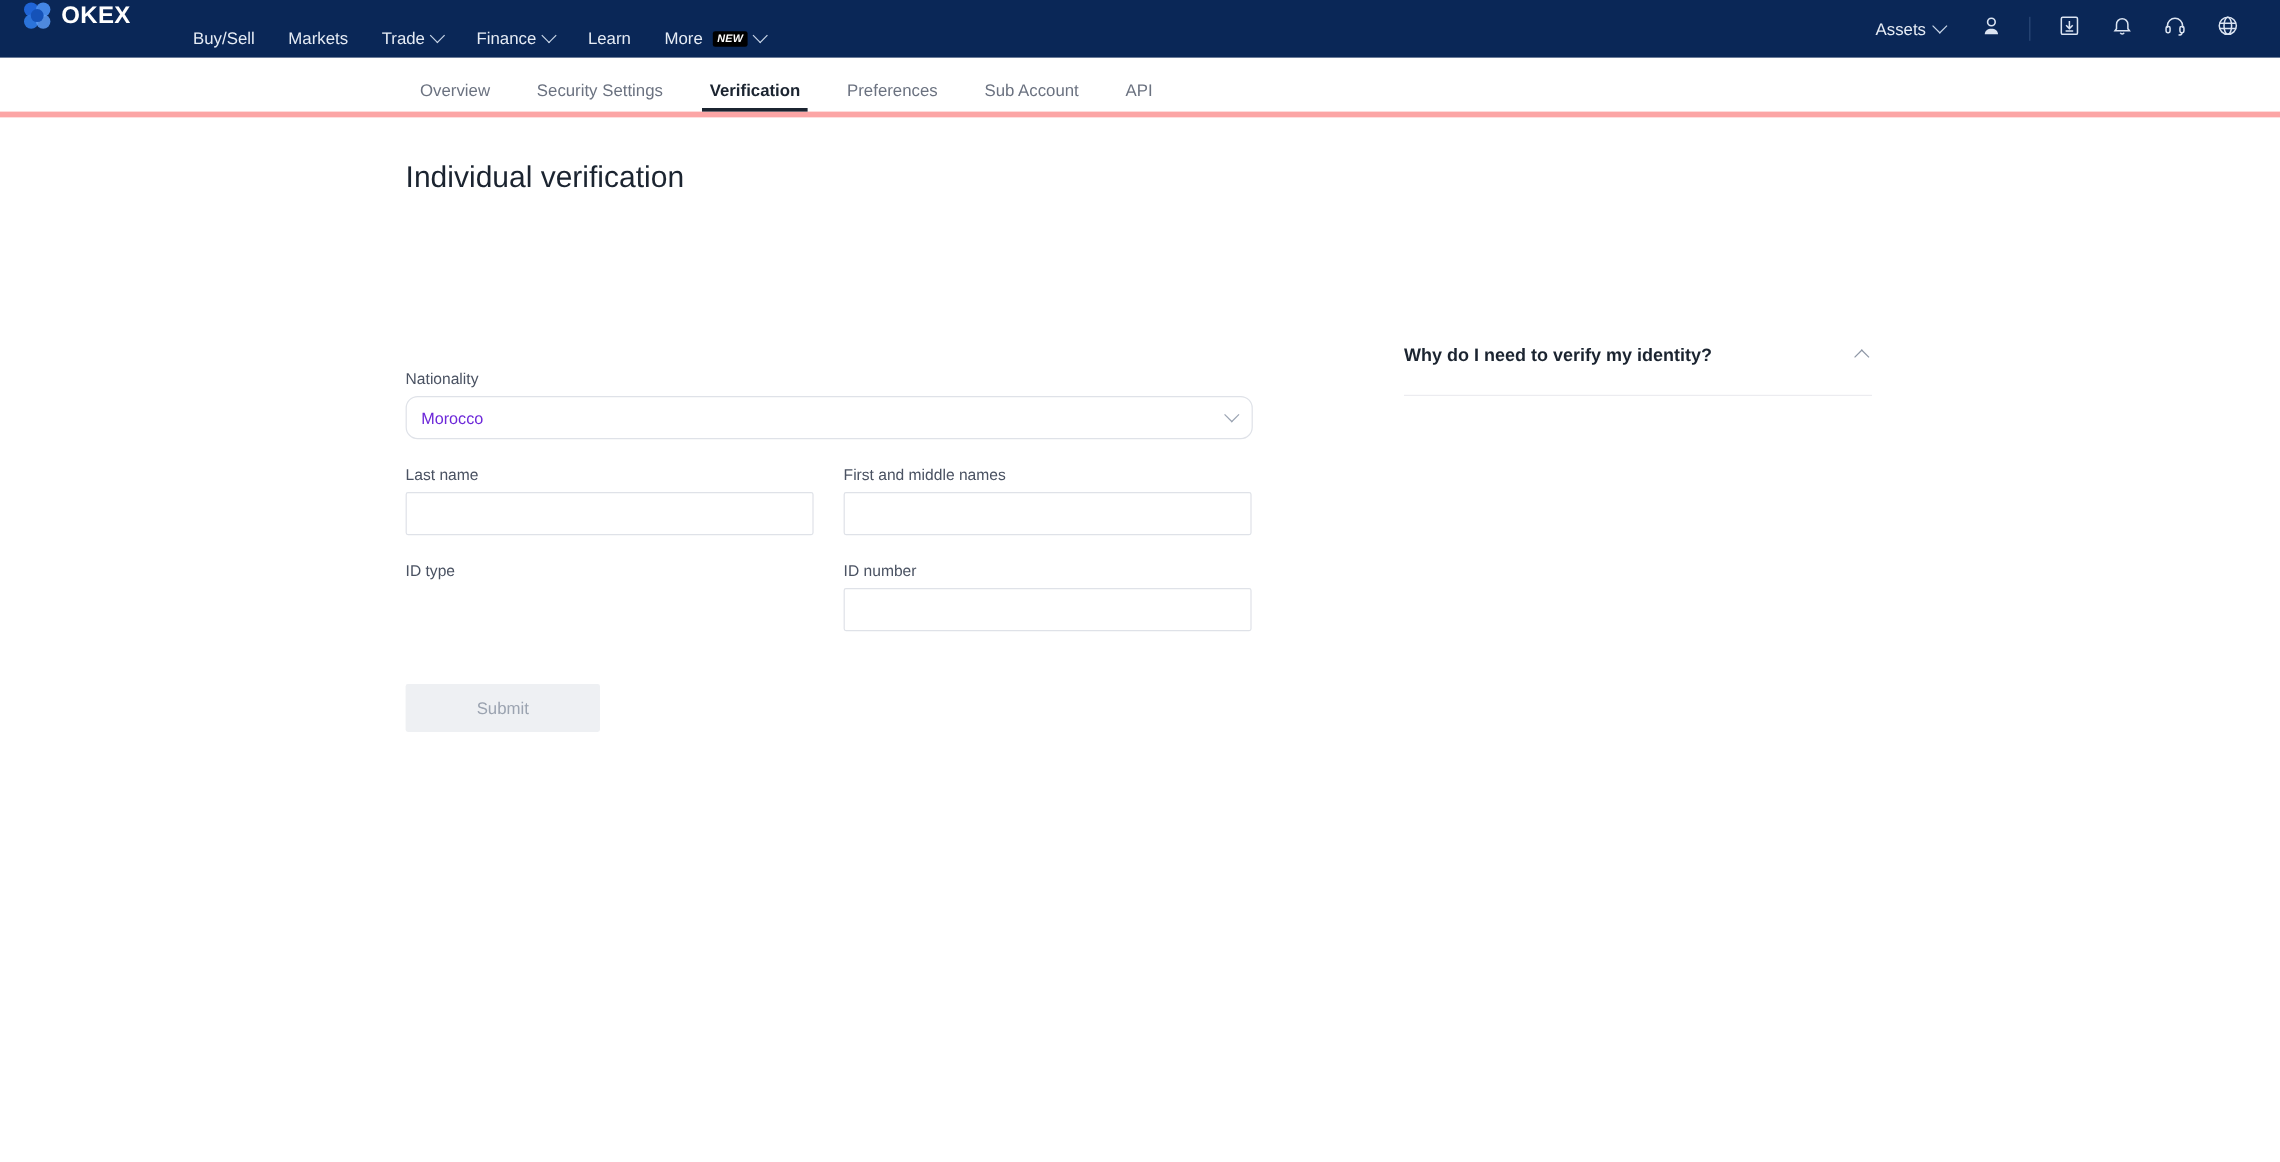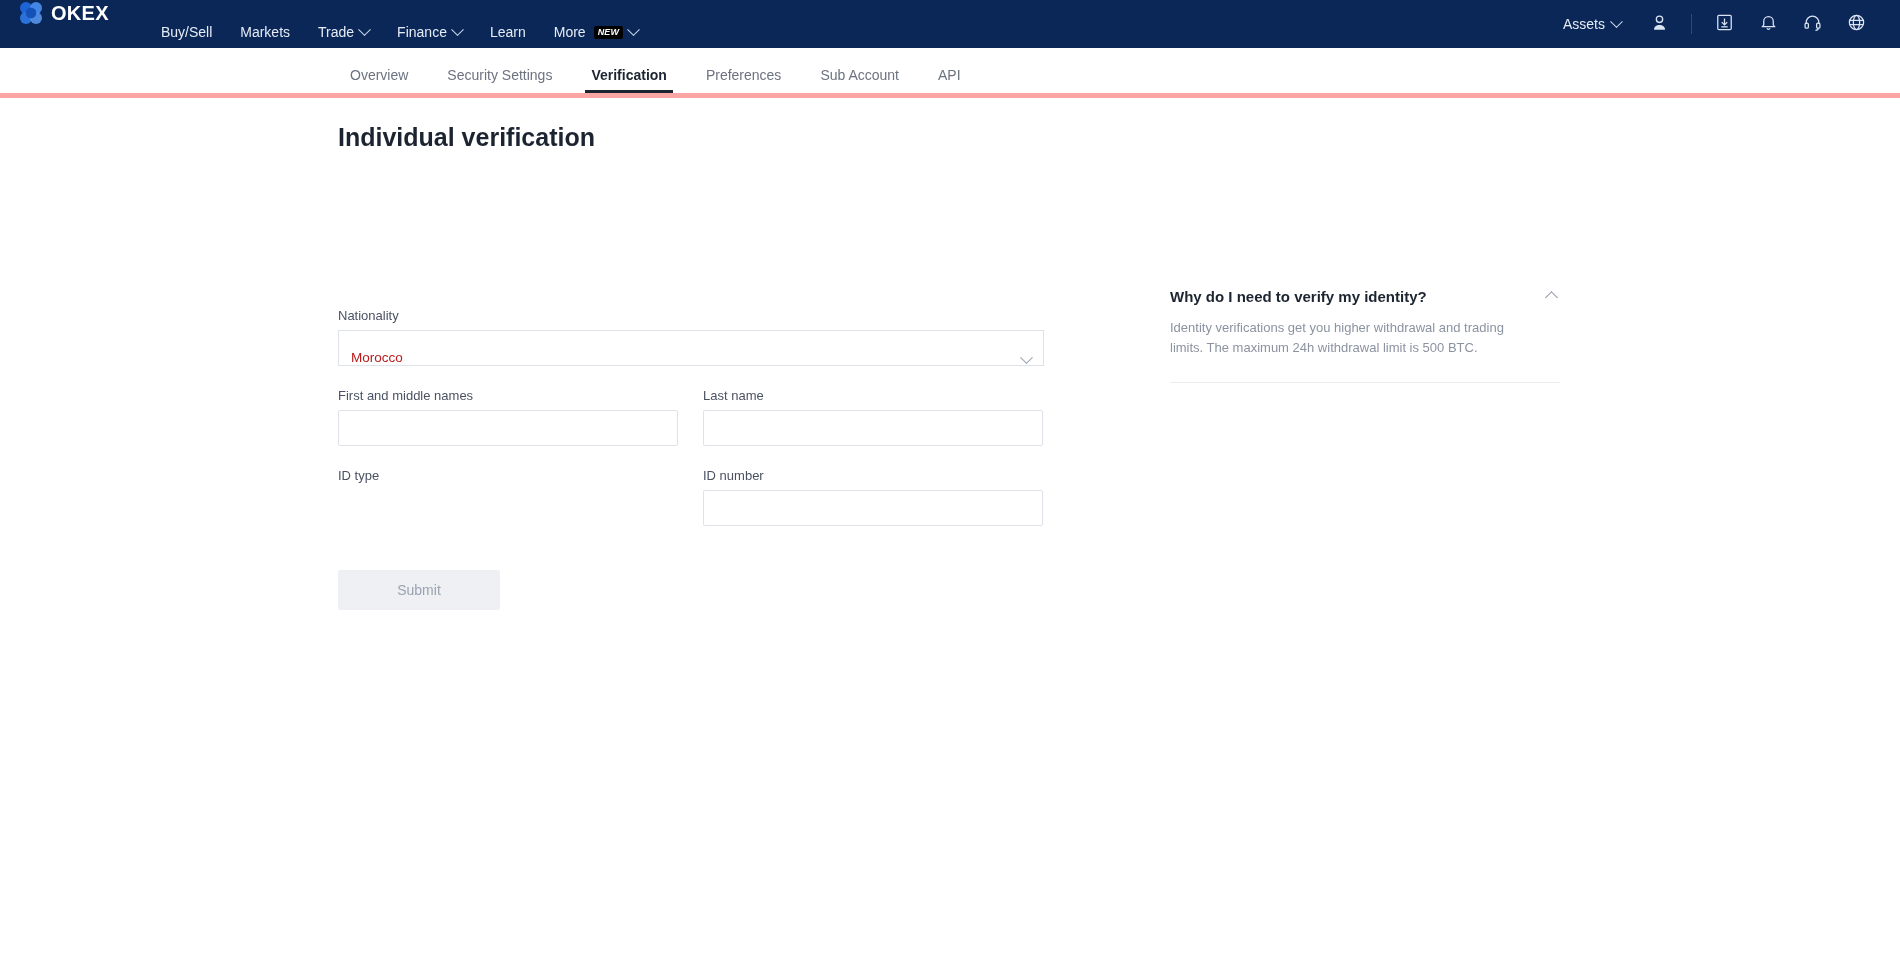--- a/index.html
+++ b/index.html
@@ -131,23 +131,23 @@
 
   
   .page {
     position: relative;
     height: 899px;
     background: #ffffff;
   }
   .page-title {
     position: absolute;
     left: 338px;
-    top: 25px;
+    top: 36px;
     font-size: 25px;
-    font-weight: bold;
+    font-weight: normal;
     color: #1b2430;
   }
 
   .form-area {
     position: absolute;
     left: 338px;
     top: 190px;
     width: 706px;
   }
   .field-label {
@@ -164,28 +164,28 @@
     display: flex;
     align-items: center;
     padding: 0 12px;
     font-size: 13.5px;
     color: #2d3543;
     cursor: text;
   }
   .select-box {
     height: 36px;
     border: 1px solid #dfe2e8;
-    border-radius: 0;
+    border-radius: 10px;
     background: #ffffff;
     display: flex;
-    align-items: flex-end;
+    align-items: center;
     justify-content: space-between;
     padding: 0 12px;
     font-size: 13.5px;
-    color: #b91c1c;
+    color: #6d28d9;
     cursor: pointer;
   }
   .row2 {
     display: flex;
     gap: 25px;
   }
   .row2 > .col { width: 340px; }
   .chev-sm {
     width: 9px; height: 9px;
     border-right: 1.6px solid #9aa3b2;
@@ -377,27 +377,27 @@
     <div class="field-block">
       <div class="field-label">Nationality</div>
       <div class="select-box">
         <span>Morocco</span>
         <span class="chev-sm"></span>
       </div>
     </div>
 
     <div class="field-block row2">
       <div class="col">
-        <div class="field-label">First and middle names</div>
+        <div class="field-label">Last name</div>
         <div class="input-box">
           <span></span>
         </div>
       </div>
       <div class="col">
-        <div class="field-label">Last name</div>
+        <div class="field-label">First and middle names</div>
         <div class="input-box">
           <span></span>
         </div>
       </div>
     </div>
 
     <div class="field-block row2">
       <div class="col">
         <div class="field-label">ID type</div>
       </div>
@@ -410,17 +410,16 @@
     </div>
 
     <button class="submit-btn">Submit</button>
   </div>
 
   <div class="side-panel">
     <div class="side-head">
       <span class="side-title">Why do I need to verify my identity?</span>
       <span class="chev-up"></span>
     </div>
-    <div class="side-text">Identity verifications get you higher withdrawal and trading limits. The maximum 24h withdrawal limit is 500 BTC.</div>
     <div class="side-divider"></div>
   </div>
 
 </div>
 
 </body></html>

